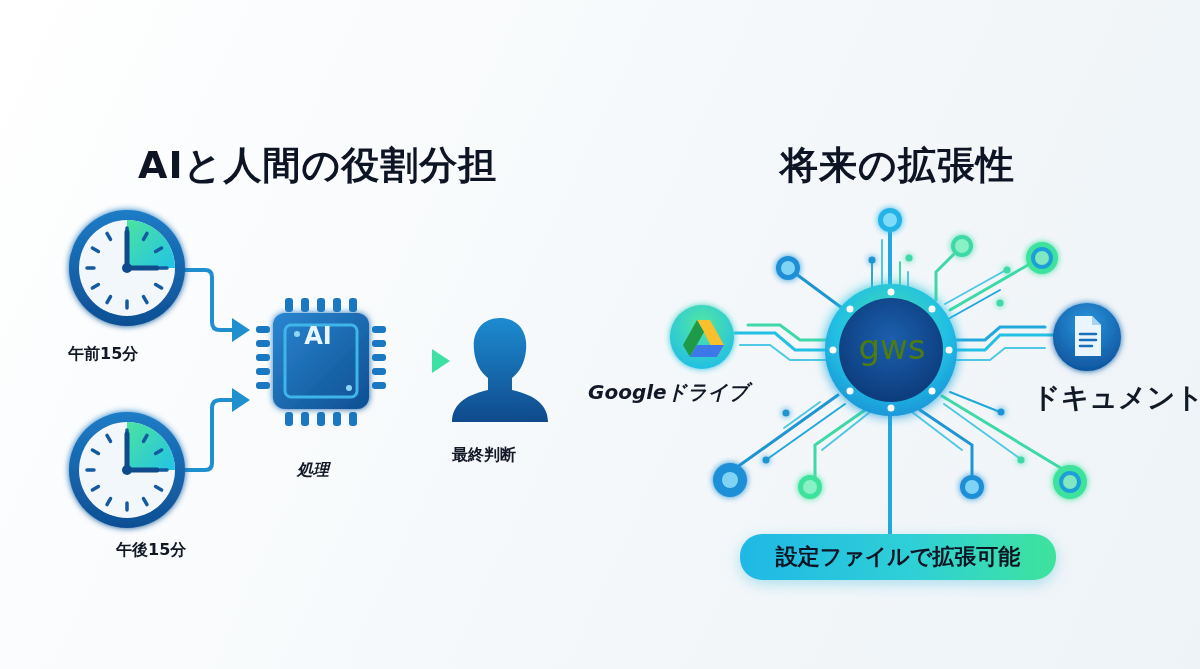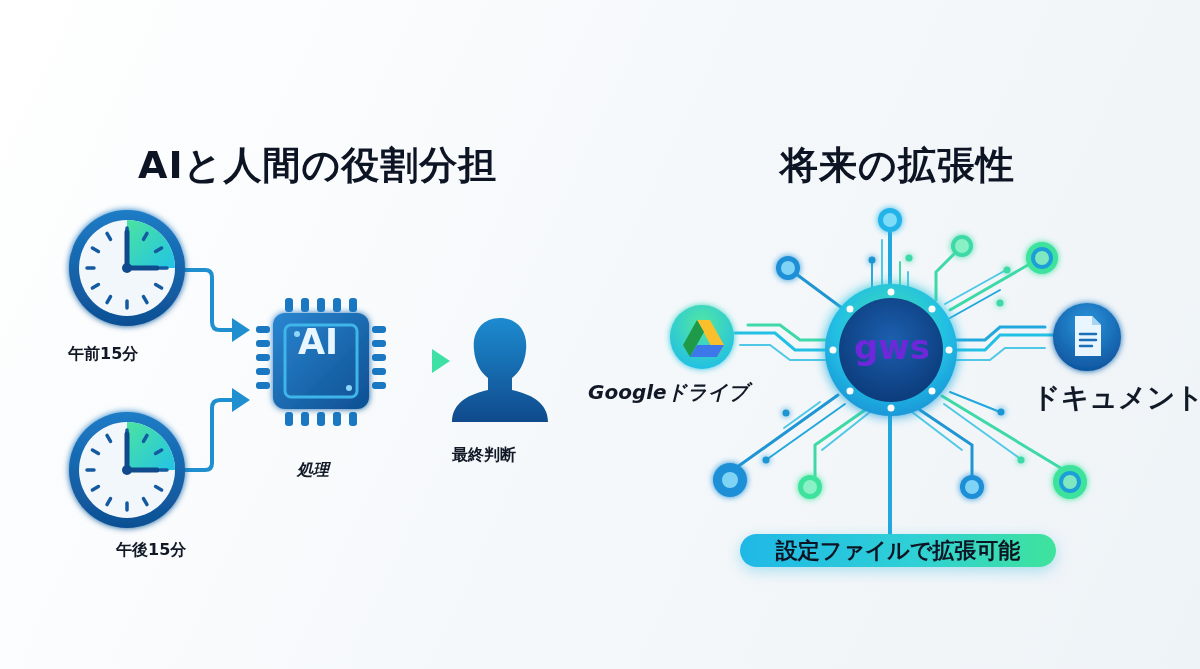--- a/index.html
+++ b/index.html
@@ -13,34 +13,34 @@
     position: absolute; font-weight: bold; font-size: 38px; letter-spacing: 1px;
     color: #0d1424; white-space: nowrap; margin-left: 14px;
   }
   #title-left { left: 124px; top: 140px; }
   #title-right { left: 766px; top: 140px; }
   .label {
     position: absolute; font-weight: bold; font-size: 16px; color: #111826; white-space: nowrap;
   }
   svg.layer { position: absolute; left: 0; top: 0; }
   .pill {
-    position: absolute; left: 740px; top: 534px; width: 316px; height: 33px;
+    position: absolute; left: 740px; top: 534px; width: 316px; height: 46px;
     border-radius: 22px;
     background: linear-gradient(90deg, #1fb8e6 0%, #2fd0d6 55%, #3ee39c 100%);
     box-shadow: 0 4px 14px rgba(40,180,220,0.35);
     display: flex; align-items: center; justify-content: center;
     font-weight: bold; font-size: 22px; color: #0d1424;
   }
   .hub-text {
     position: absolute; left: 842px; top: 327px; width: 100px; text-align: center;
-    font-size: 34px; font-weight: bold; color: #6d28d9; font-family: "DejaVu Sans", sans-serif;
+    font-size: 34px; font-weight: normal; color: #4d7c0f; font-family: "DejaVu Sans", sans-serif;
   }
   .chip-text {
     position: absolute; left: 278px; top: 322px; width: 80px; text-align: center;
-    font-size: 35px; font-weight: bold; color: #e8f6ff; font-family: "DejaVu Sans", sans-serif;
+    font-size: 24px; font-weight: bold; color: #e8f6ff; font-family: "DejaVu Sans", sans-serif;
   }
 </style>
 </head>
 <body>
 
 <div id="title-left" class="title">AIと人間の役割分担</div>
 <div id="title-right" class="title">将来の拡張性</div>
 
 <svg class="layer" width="1200" height="669" viewBox="0 0 1200 669">
   <defs>

